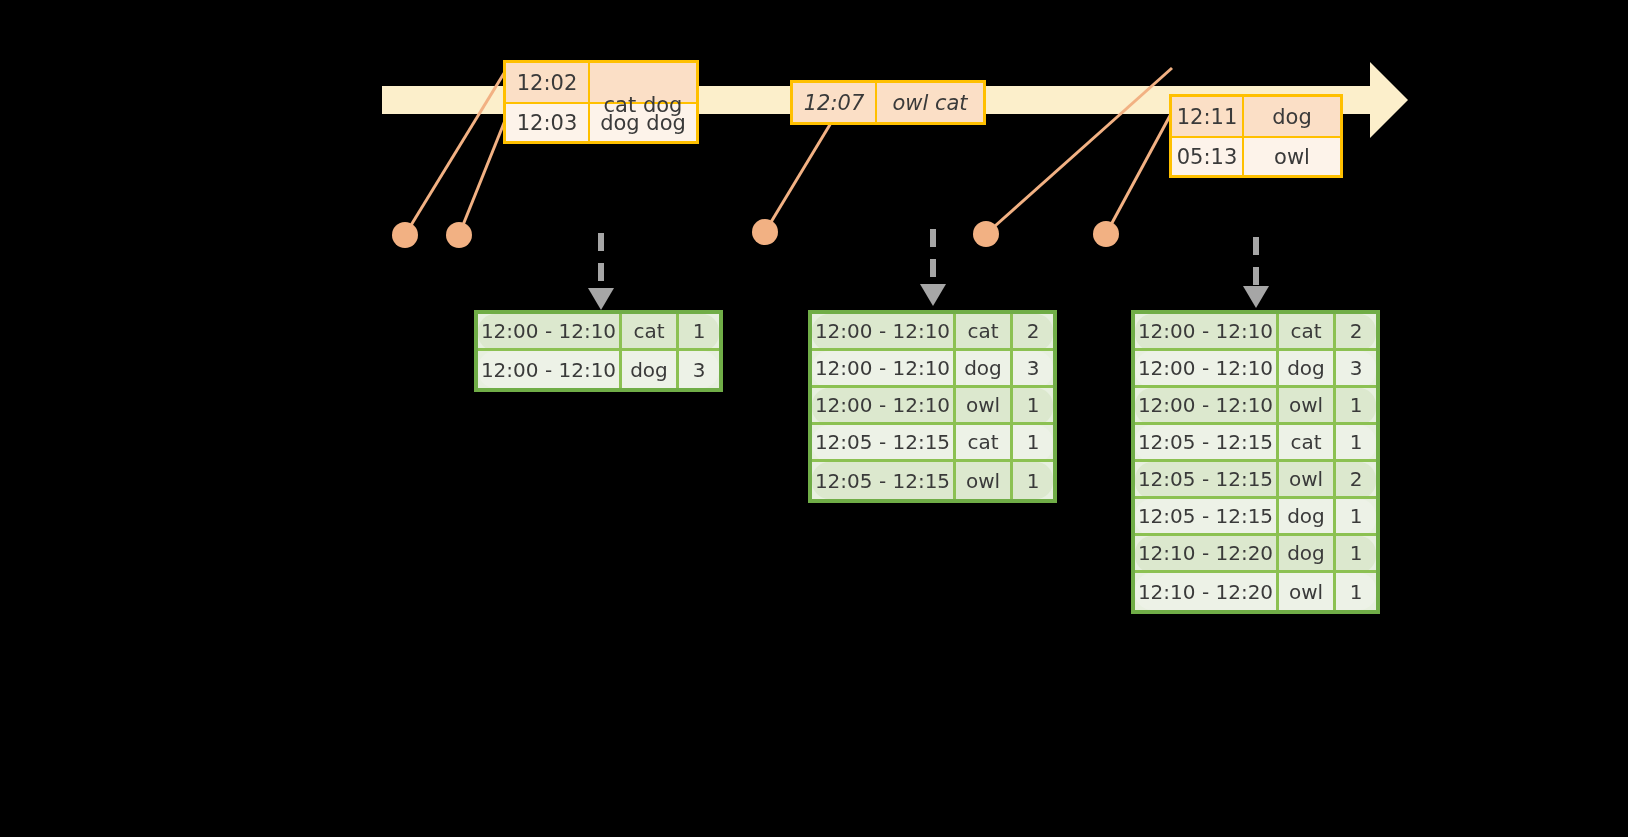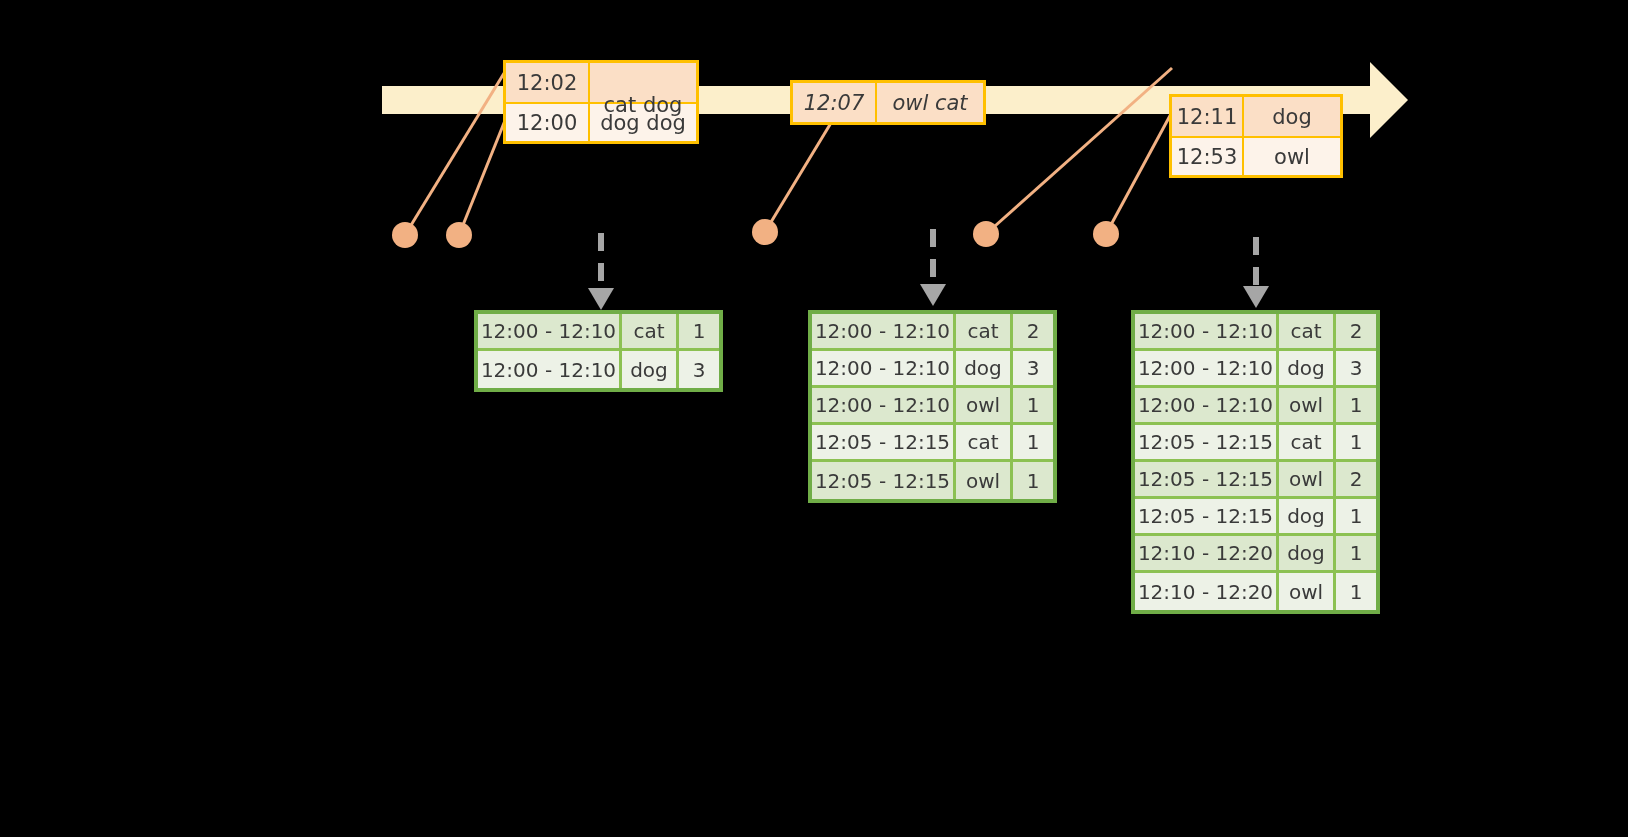--- a/index.html
+++ b/index.html
@@ -64,20 +64,21 @@
     position: absolute;
     border: 4px solid #70AD47;
     box-sizing: border-box;
     background: #E8F0E0;
     z-index: 5;
   }
   .result-row {
     display: flex;
     height: 37px;
     box-sizing: border-box;
+    border-radius: 17px;
   }
   .result-row.shade-dark { background: #DCE8CE; }
   .result-row.shade-light { background: #EDF2E7; }
   .cell-window, .cell-key, .cell-count {
     display: flex;
     align-items: center;
     justify-content: center;
     font-size: 20px;
     color: #3A3A3A;
     box-sizing: border-box;
@@ -128,39 +129,39 @@
       <polygon points="1243,286 1269,286 1256,308"></polygon>
     </g>
   </svg>
 
   <div class="event-box" style="left:503px; top:60px; width:196px;">
     <div class="event-row shade-dark">
       <div class="event-time" style="width:84px;">12:02</div>
       <div class="event-words" style="width:106px;margin-top:42px;">cat dog</div>
     </div>
     <div class="event-row shade-light">
-      <div class="event-time" style="width:84px;">12:00</div>
+      <div class="event-time" style="width:84px;">12:03</div>
       <div class="event-words" style="width:106px;">dog dog</div>
     </div>
   </div>
 
   <div class="event-box" style="left:790px; top:80px; width:196px;font-style:italic;">
     <div class="event-row shade-dark">
       <div class="event-time" style="width:84px;">12:07</div>
       <div class="event-words" style="width:106px;border-radius:18px;">owl cat</div>
     </div>
   </div>
 
   <div class="event-box" style="left:1169px; top:60px; width:174px;margin-top:34px;">
     <div class="event-row shade-dark">
       <div class="event-time" style="width:72px;">12:11</div>
       <div class="event-words" style="width:96px;">dog</div>
     </div>
     <div class="event-row shade-light">
-      <div class="event-time" style="width:72px;">12:53</div>
+      <div class="event-time" style="width:72px;">05:13</div>
       <div class="event-words" style="width:96px;">owl</div>
     </div>
   </div>
 
   <div class="result-table" style="left:474px; top:310px; width:249px;">
     <div class="result-row shade-dark">
       <div class="cell-window" style="width:144px;">12:00 - 12:10</div>
       <div class="cell-key" style="width:57px;">cat</div>
       <div class="cell-count" style="width:40px;">1</div>
     </div>

